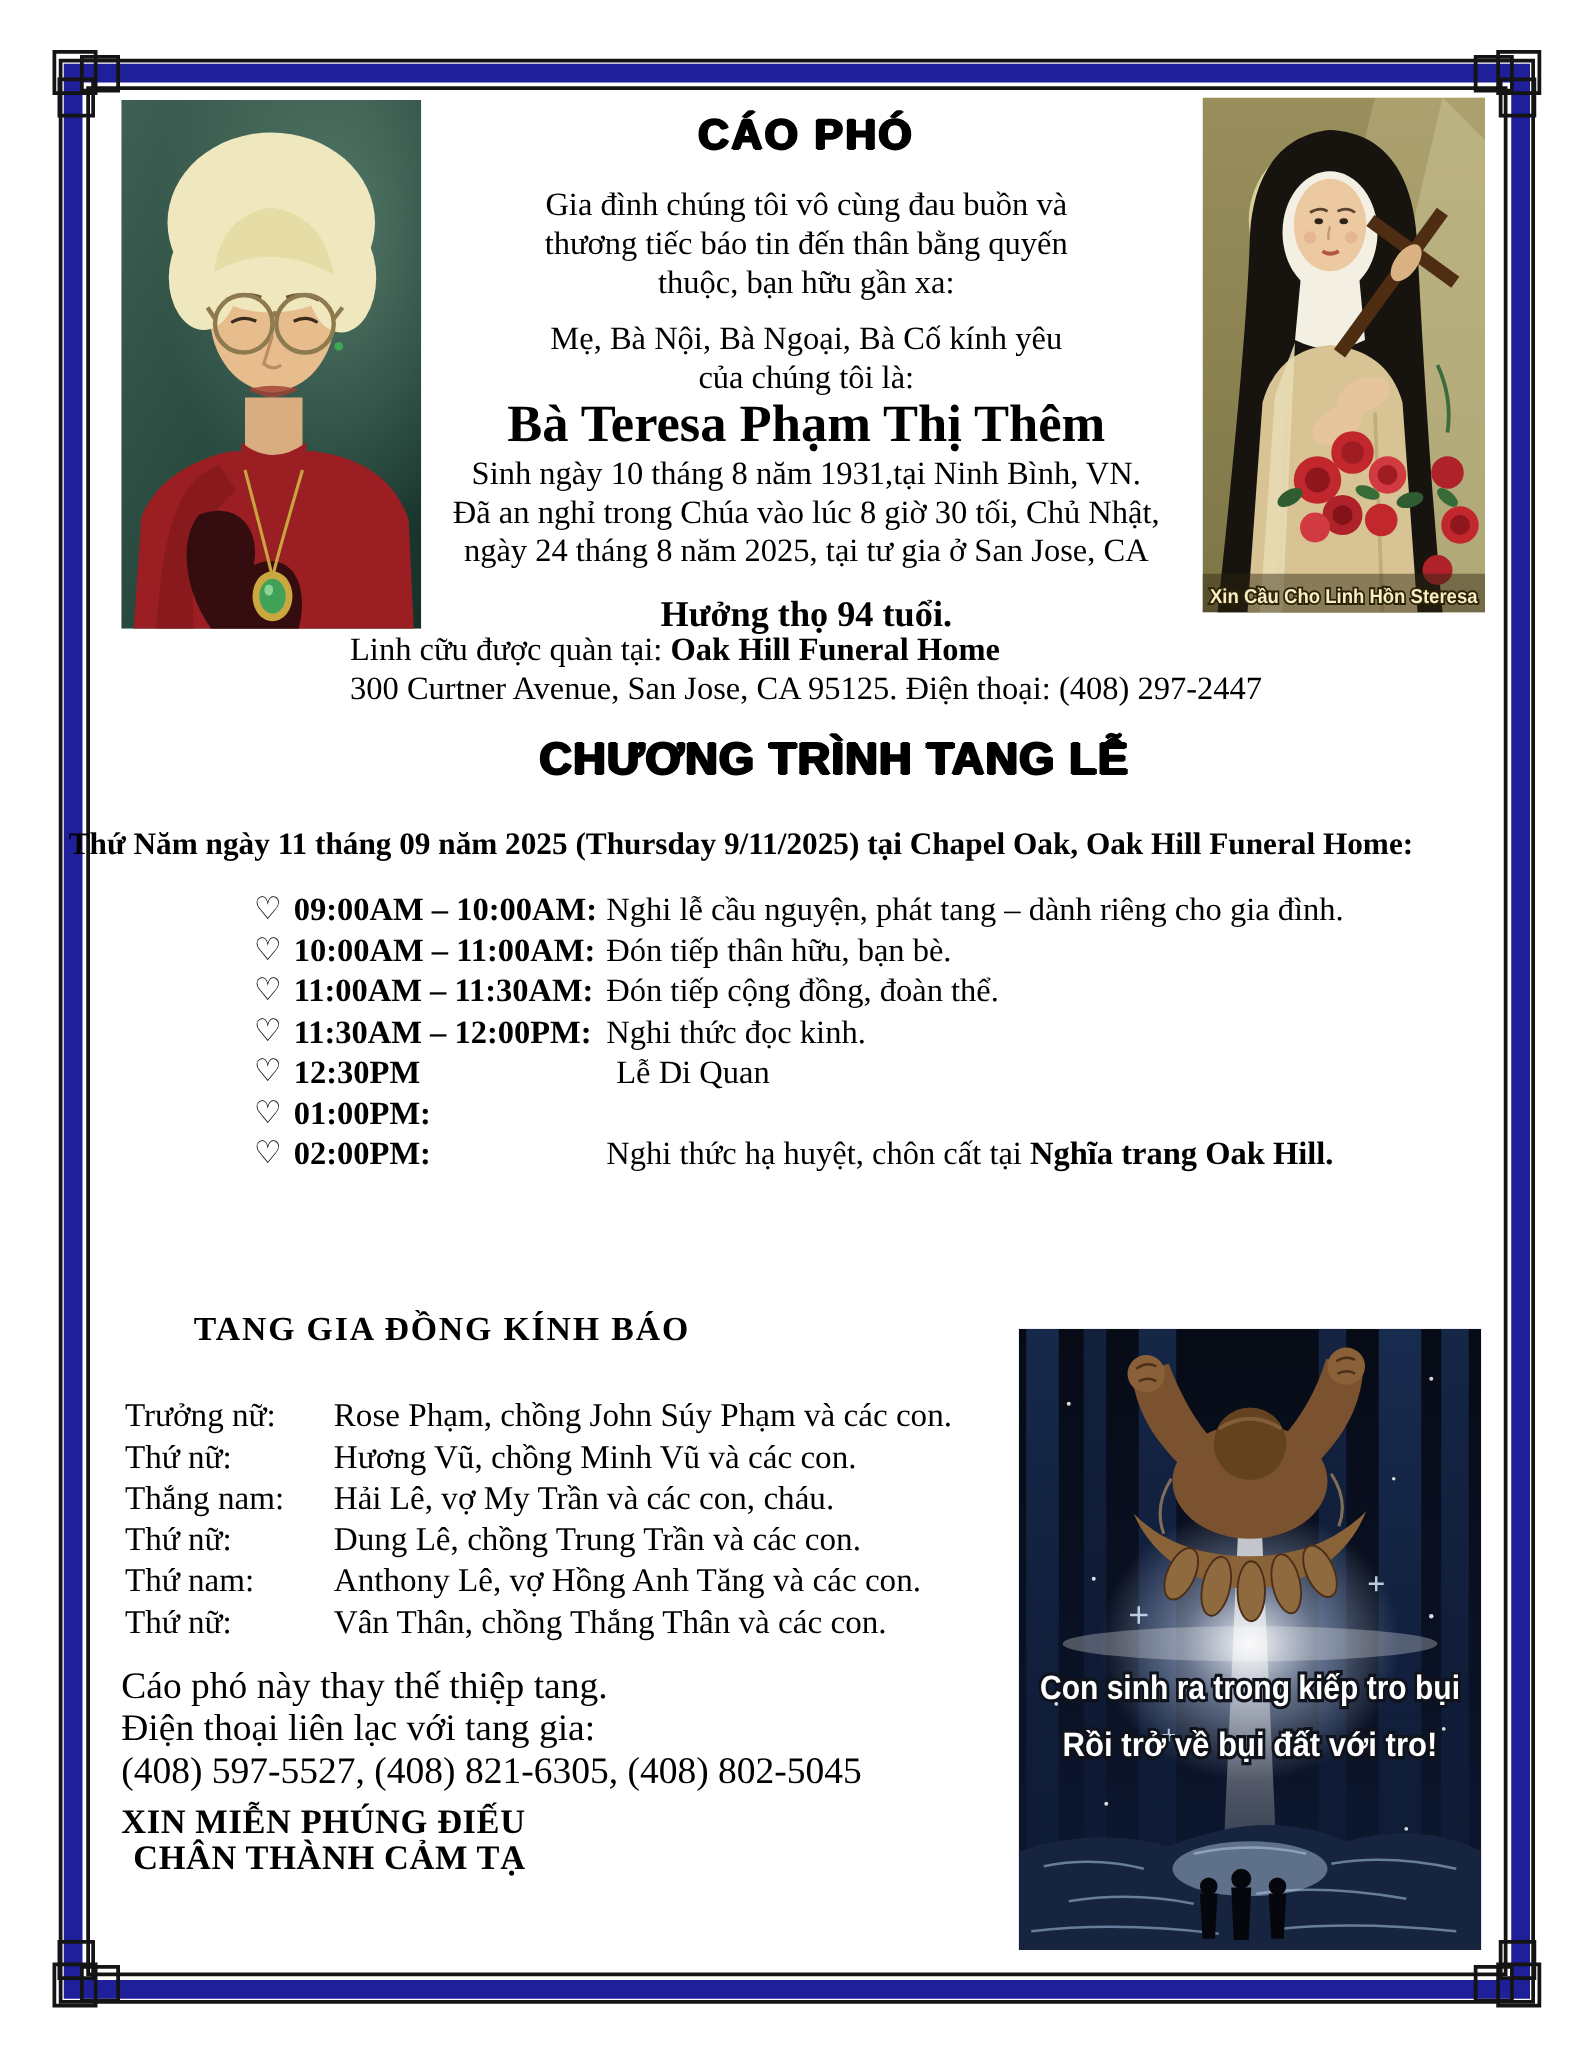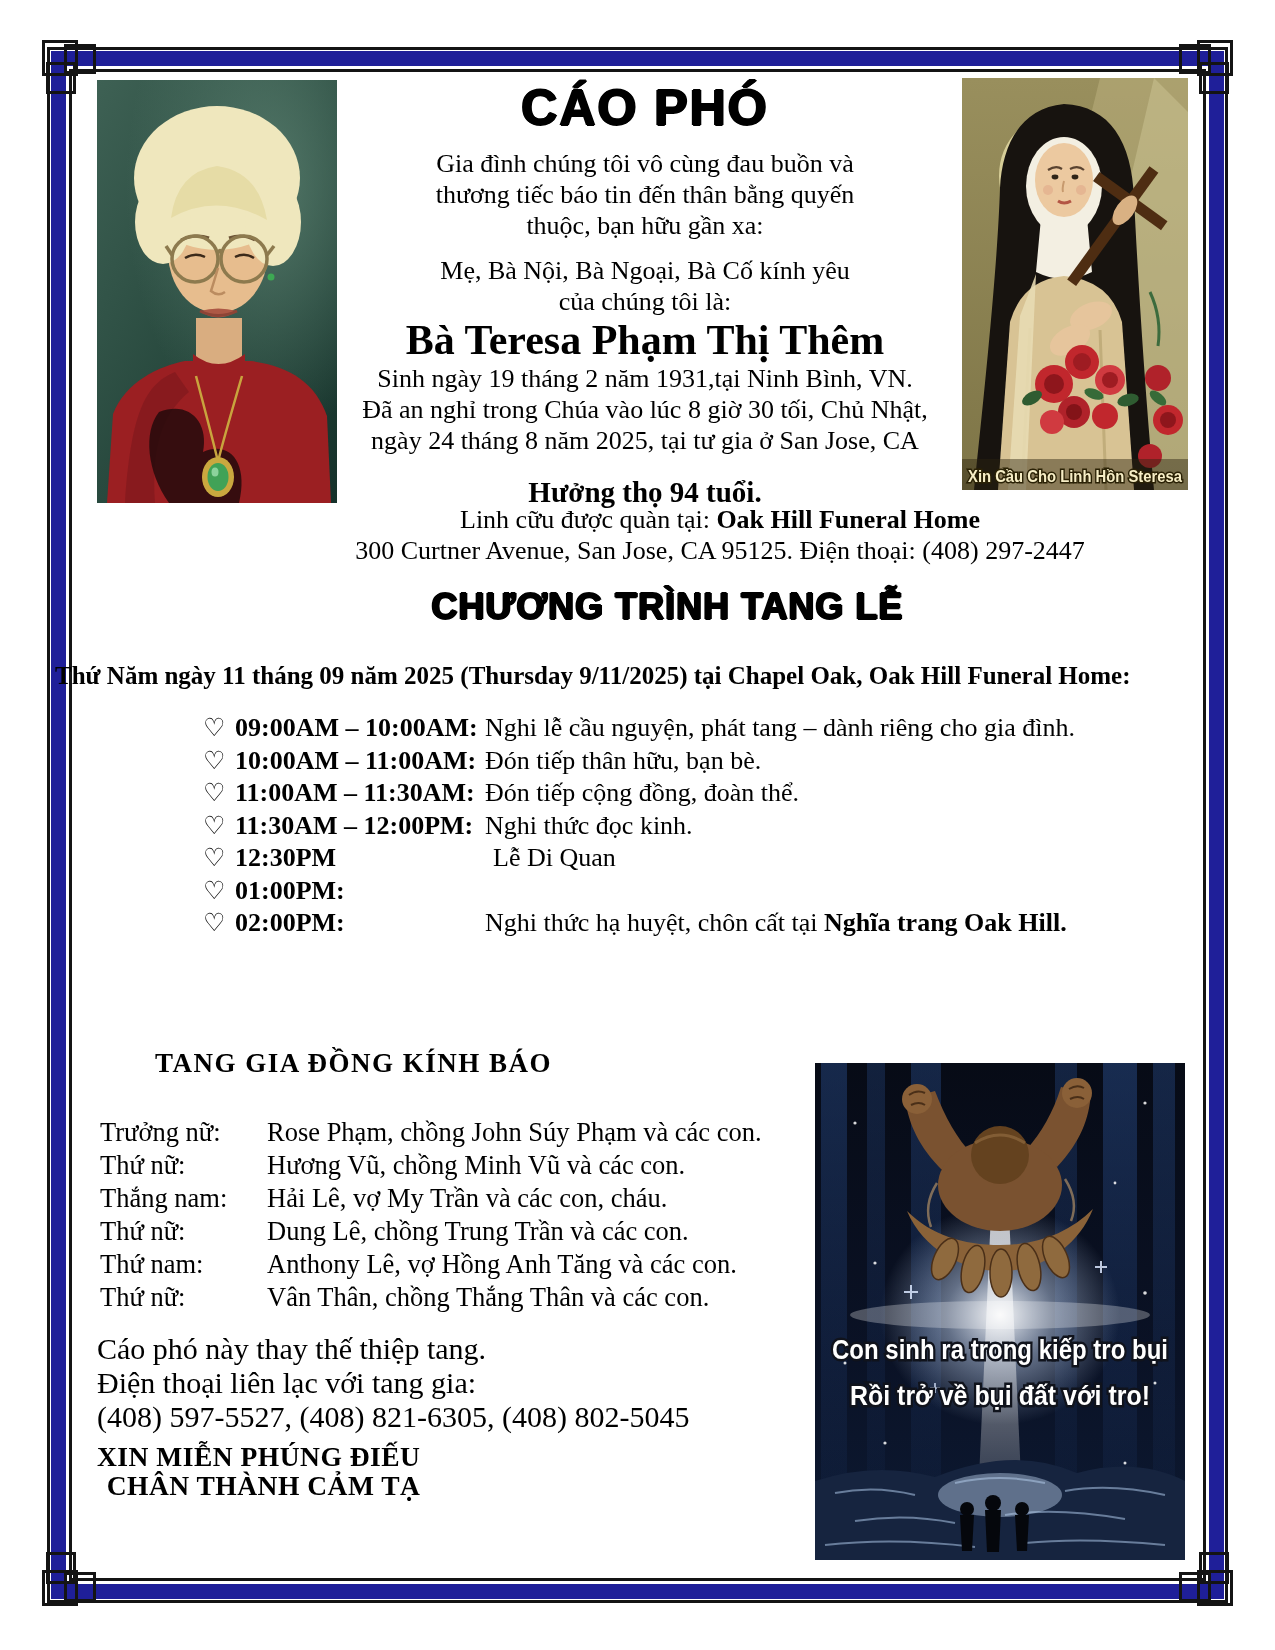--- a/index.html
+++ b/index.html
@@ -21,27 +21,27 @@
   .corner.bl{left:42px;bottom:44px;transform:scaleY(-1);}
   .corner.br{right:42px;bottom:44px;transform:scale(-1,-1);}
   
   .img-abs{position:absolute;display:block;}
   
   .heavy{
     font-family:"Liberation Sans",sans-serif;font-weight:bold;
     text-shadow:1.2px 0 0 currentColor,-1.2px 0 0 currentColor,0 1px 0 currentColor,0 -1px 0 currentColor;
   }
   .t-center{position:absolute;left:335px;top:80px;width:620px;text-align:center;}
-  .title{font-size:50px;letter-spacing:2px;line-height:56px;}
+  .title{font-size:34px;letter-spacing:2px;line-height:56px;}
   .intro{margin-top:12px;font-size:26px;line-height:31px;}
   .relation{margin-top:14px;font-size:26px;line-height:31px;}
   .name{font-size:42px;font-weight:bold;line-height:46px;}
   .bdline{font-size:26px;line-height:31px;}
   .age{margin-top:20px;font-size:29px;font-weight:bold;}
-  .funeral{position:absolute;left:280px;top:504px;width:880px;text-align:center;font-size:26px;line-height:31px;}
+  .funeral{position:absolute;left:280px;top:504px;width:880px;text-align:left;font-size:26px;line-height:31px;}
   .program-h{position:absolute;left:30px;top:586px;width:1275px;text-align:center;font-size:36px;letter-spacing:1px;}
   .date-line{position:absolute;left:55px;top:662px;width:1165px;text-align:left;font-weight:bold;font-size:25px;}
   .schedule{position:absolute;left:203px;top:712px;width:900px;font-size:26px;}
   .s-row{display:flex;line-height:32.5px;align-items:flex-start;}
   .s-heart{width:32px;font-size:25px;}
   .s-time{width:250px;font-weight:bold;white-space:nowrap;}
   .s-desc{flex:1;}
   .s-indent{padding-left:8px;}
   .b{font-weight:bold;}
   .family-h{position:absolute;left:155px;top:1048px;font-weight:bold;font-size:27px;letter-spacing:1.5px;}
@@ -208,21 +208,21 @@
     <div class="intro">
       <div>Gia đình chúng tôi vô cùng đau buồn và</div>
       <div>thương tiếc báo tin đến thân bằng quyến</div>
       <div>thuộc, bạn hữu gần xa:</div>
     </div>
     <div class="relation">
       <div>Mẹ, Bà Nội, Bà Ngoại, Bà Cố kính yêu</div>
       <div>của chúng tôi là:</div>
     </div>
     <div class="name">Bà Teresa Phạm Thị Thêm</div>
-    <div class="bdline">Sinh ngày 19 tháng 2 năm 1931,tại Ninh Bình, VN.</div>
+    <div class="bdline">Sinh ngày 10 tháng 8 năm 1931,tại Ninh Bình, VN.</div>
     <div class="bdline">Đã an nghỉ trong Chúa vào lúc 8 giờ 30 tối, Chủ Nhật,</div>
     <div class="bdline">ngày 24 tháng 8 năm 2025, tại tư gia ở San Jose, CA</div>
     <div class="age">Hưởng thọ 94 tuổi.</div>
   </div>
 
   <div class="funeral">
     <div><span>Linh cữu được quàn tại: </span><span class="b">Oak Hill Funeral Home</span></div>
     <div>300 Curtner Avenue, San Jose, CA 95125. Điện thoại: (408) 297-2447</div>
   </div>
 

